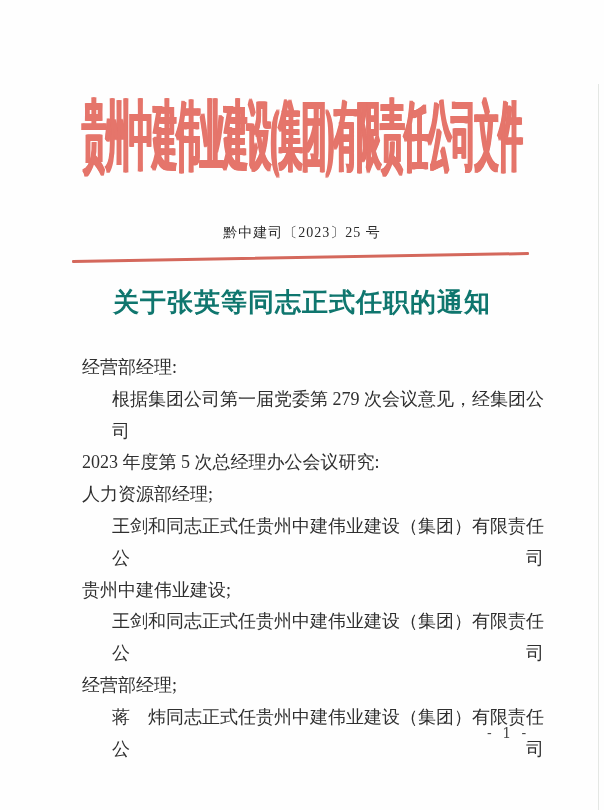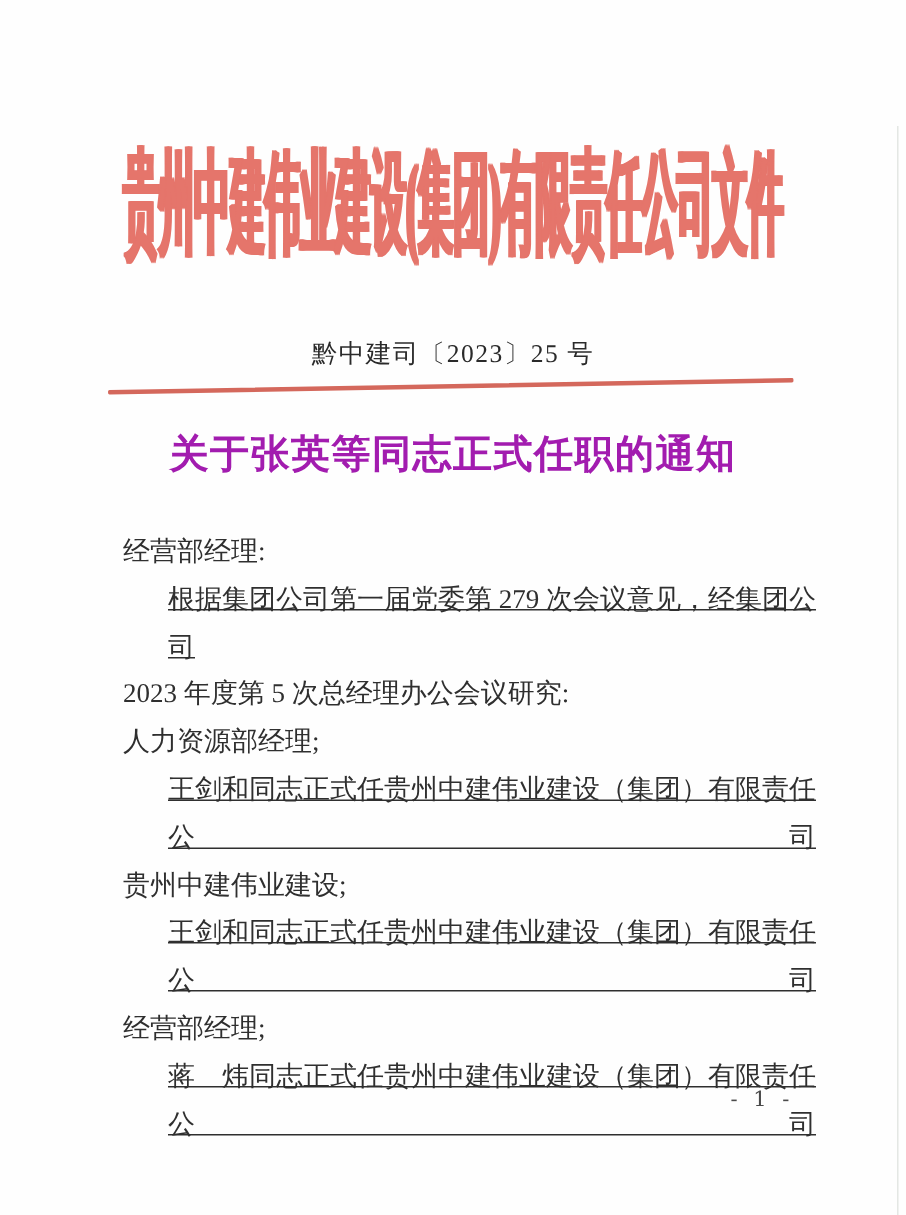--- a/index.html
+++ b/index.html
@@ -48,21 +48,21 @@
     letter-spacing: 0px;
     text-shadow: 2px 0 currentColor, -2px 0 currentColor,
                  4px 0 currentColor, -4px 0 currentColor;
   }
   .doc-number {
     position: absolute;
     top: 224px;
     left: 0;
     width: 100%;
     text-align: center;
-    font-size: 17px;
+    font-size: 14px;
     letter-spacing: 1px;
     color: #2a2a2a;
   }
   .red-divider {
     position: absolute;
     top: 256px;
     left: 72px;
     width: 457px;
     height: 3px;
     background: #d4685c;
@@ -72,21 +72,21 @@
   }
   .doc-title {
     position: absolute;
     top: 285px;
     left: 0;
     width: 100%;
     text-align: center;
     font-size: 26px;
     font-weight: bold;
     letter-spacing: 1px;
-    color: #a21caf;
+    color: #0f766e;
     font-family: Liberation Serif, serif;
   }
   .doc-body {
     position: absolute;
     top: 352px;
     left: 82px;
     width: 462px;
     font-size: 18px;
     line-height: 31.8px;
     color: #2f2f2f;
@@ -95,21 +95,20 @@
     text-align: justify;
     text-align-last: justify;
     text-justify: inter-ideograph;
   }
   .body-line.plain {
     text-align: left;
     text-align-last: left;
   }
   .body-line.indent {
     padding-left: 30px;
-    text-decoration: underline;
   }
   .page-number {
     position: absolute;
     top: 725px;
     left: 487px;
     font-size: 14px;
     letter-spacing: 3px;
     color: #4a4a4a;
     font-family: "DejaVu Serif", "Liberation Serif", serif;
   }

